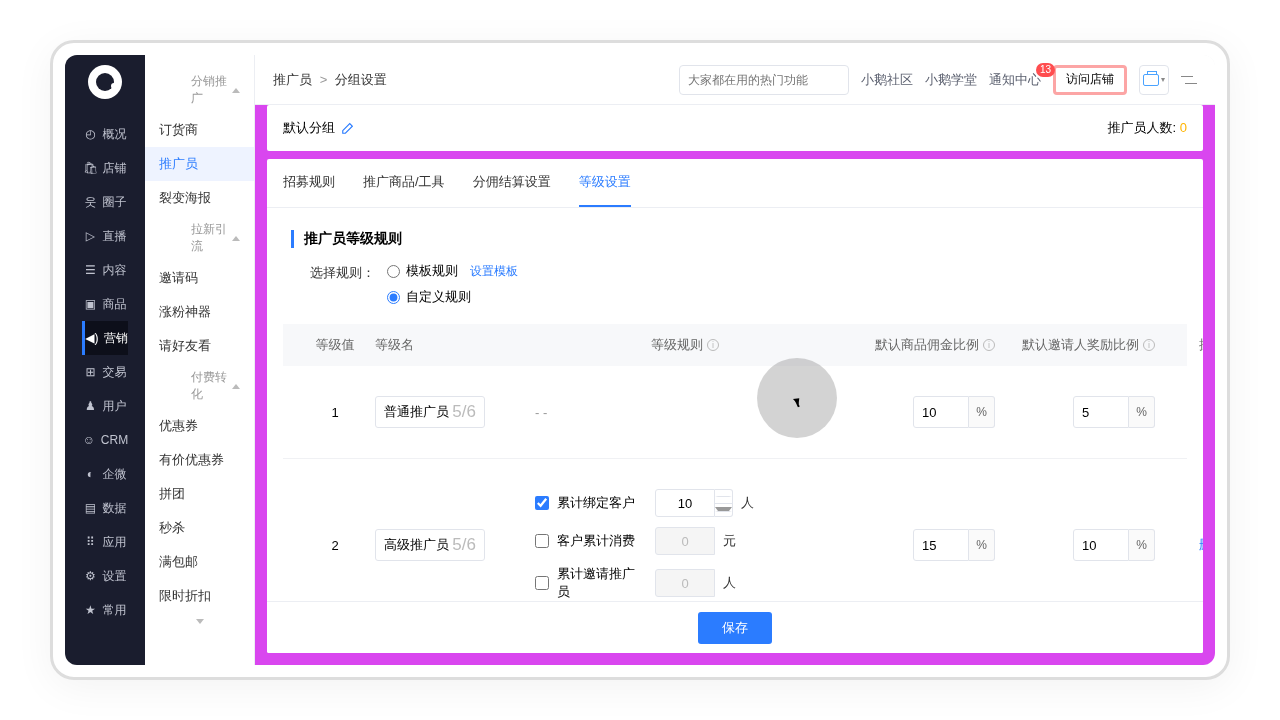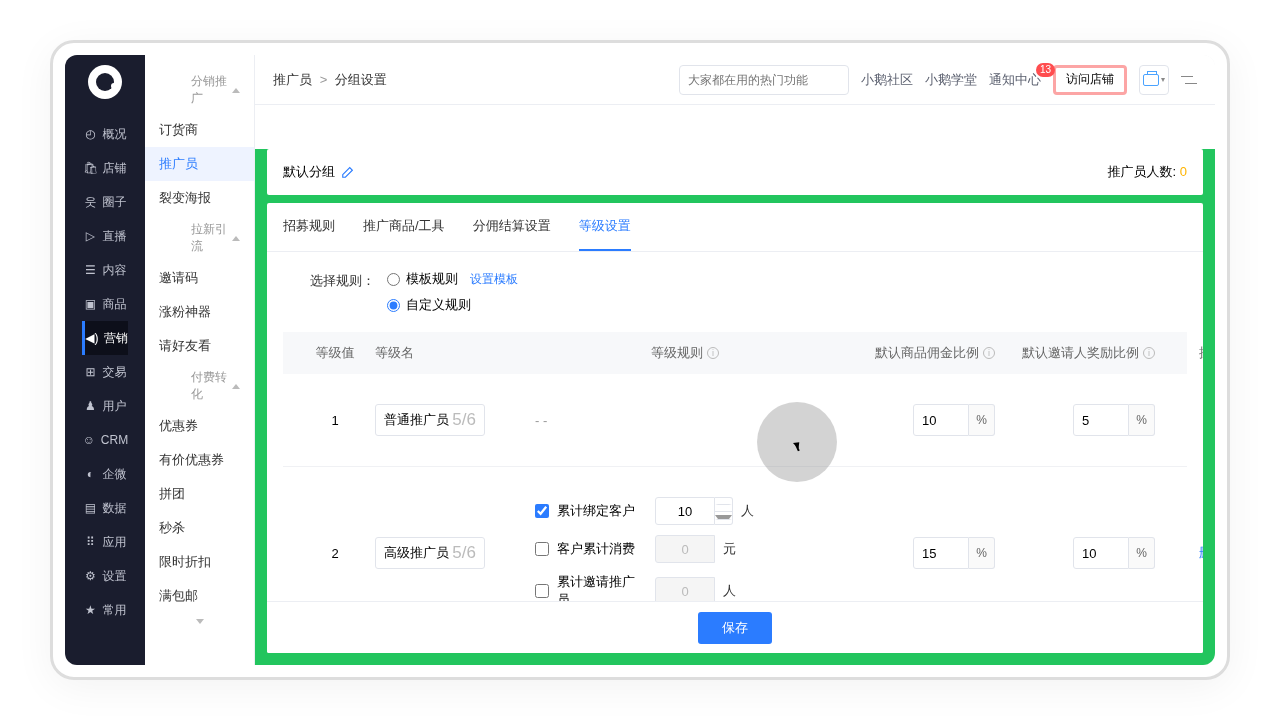--- a/index.html
+++ b/index.html
@@ -15,33 +15,33 @@
 .nav-item.active { background:#0d0f1a; color:#fff; border-left:3px solid #2b7cff; }
 .ni-icon { width:14px; height:14px; display:inline-flex; align-items:center; justify-content:center; }
 
 .sub { width:110px; background:#fff; border-right:1px solid #eceef3; padding:12px 0; overflow-y:auto; font-size:13px; color:#333; }
 .sub-head { display:flex; align-items:center; justify-content:space-between; padding:6px 14px; color:#999; font-size:12px; cursor:pointer;margin-left:32px; }
 .sub-item { padding:8px 14px; cursor:pointer; }
 .sub-item.active { background:#eef3ff; color:#2b7cff; }
 .chev { width:0; height:0; border-left:4px solid transparent; border-right:4px solid transparent; border-bottom:5px solid #bbb; }
 .chev.down { transform:rotate(180deg); margin:0 auto; }
 
-.main { flex:1; display:flex; flex-direction:column; background:#fff; overflow:hidden;gap:44px; }
+.main { flex:1; display:flex; flex-direction:column; background:#fff; overflow:hidden; }
 .topbar { height:50px; border-bottom:1px solid #eceef3; display:flex; align-items:center; padding:0 18px; gap:12px; font-size:13px; color:#333; }
 .crumb { flex:0 0 auto; }
 .spacer { flex:1; }
 .search { width:170px; height:30px; border:1px solid #e1e4eb; border-radius:4px; display:flex; align-items:center; padding:0 8px; color:#bbb; font-size:12px; }
 .search input { border:0; outline:0; flex:1; font-size:12px; }
 .tlnk { color:#5a5f6e; cursor:pointer; font-size:13px; }
 .notif { position:relative; }
 .badge { position:absolute; top:-8px; right:-14px; background:#ff4d4f; color:#fff; font-size:10px; border-radius:8px; padding:0 4px; line-height:14px; }
 .shopbtn { height:30px; padding:0 10px; border:3px solid #fca5a5; border-radius:4px; background:#fff; font-size:12px; cursor:pointer; }
 .icbtn { width:30px; height:30px; border:1px solid #e1e4eb; border-radius:4px; display:flex; align-items:center; justify-content:center; cursor:pointer; }
 
-.content { flex:1; background:#22c55e; padding:0 12px 12px; overflow:hidden; display:flex; flex-direction:column; }
+.content { flex:1; background:#d946ef; padding:0 12px 12px; overflow:hidden; display:flex; flex-direction:column; }
 .card { background:#fff; border-radius:2px; }
 .grouphead { display:flex; align-items:center; justify-content:space-between; padding:14px 16px; font-size:13px; margin-bottom:8px; }
 .grouphead .gl { display:flex; align-items:center; gap:6px; font-weight:500; }
 .edit-icon { width:14px; height:14px; color:#2b7cff; }
 .count-num { color:#ffb400; }
 
 .tabs { display:flex; gap:28px; padding:0 16px; border-bottom:1px solid #eceef3; font-size:13px; }
 .tab { padding:14px 0; color:#333; cursor:pointer; }
 .tab.active { color:#2b7cff; border-bottom:2px solid #2b7cff; font-weight:500; }
 
@@ -185,22 +185,22 @@
           <div class="sub-item">涨粉神器</div>
           <div class="sub-item">请好友看</div>
           <div class="sub-head">
             <span>付费转化</span>
             <div class="chev"></div>
           </div>
           <div class="sub-item">优惠券</div>
           <div class="sub-item">有价优惠券</div>
           <div class="sub-item">拼团</div>
           <div class="sub-item">秒杀</div>
+          <div class="sub-item">满包邮</div>
           <div class="sub-item">限时折扣</div>
-          <div class="sub-item">满包邮</div>
         </div>
   <div style="text-align:center;padding:6px">
           <div class="chev down"></div>
         </div>
 </div>
 
 <div class="main">
   <div class="topbar">
     <div class="crumb">
       <span>推广员</span>
@@ -247,20 +247,21 @@
 
     <div class="card" style="flex:1;display:flex;flex-direction:column;position:relative;overflow:hidden">
       <div class="tabs" id="tabs">
               <div class="tab">招募规则</div>
               <div class="tab">推广商品/工具</div>
               <div class="tab">分佣结算设置</div>
               <div class="tab active">等级设置</div>
             </div>
 
       <div class="body">
+        <div class="sect-title">推广员等级规则</div>
         <div class="rule-row">
           <div class="rule-label">选择规则：</div>
           <div class="radios">
             <label class="radio">
               <input type="radio" name="r" style="">
               <span>模板规则</span>
               <span class="lnk">设置模板</span>
             </label>
             <label class="radio">
               <input type="radio" name="r" checked="" style="">

